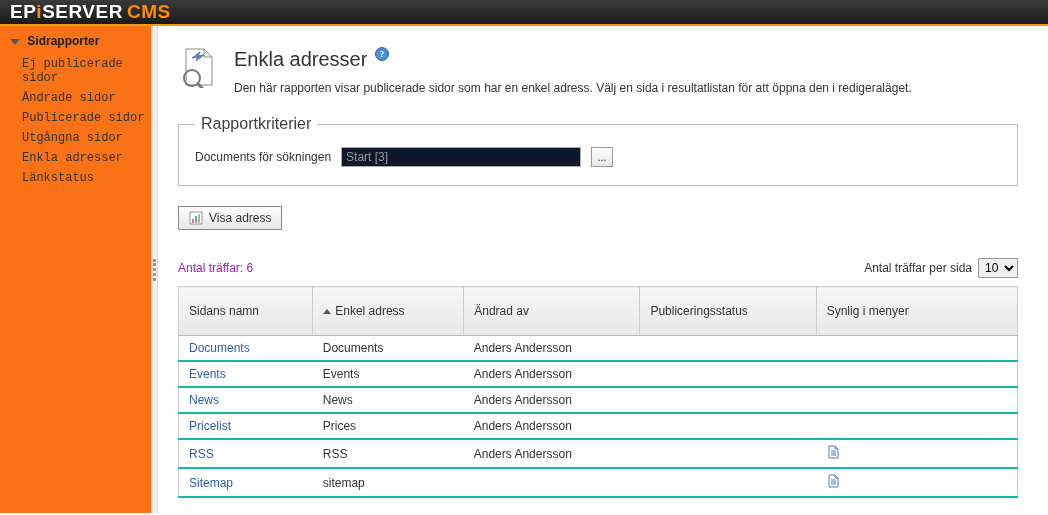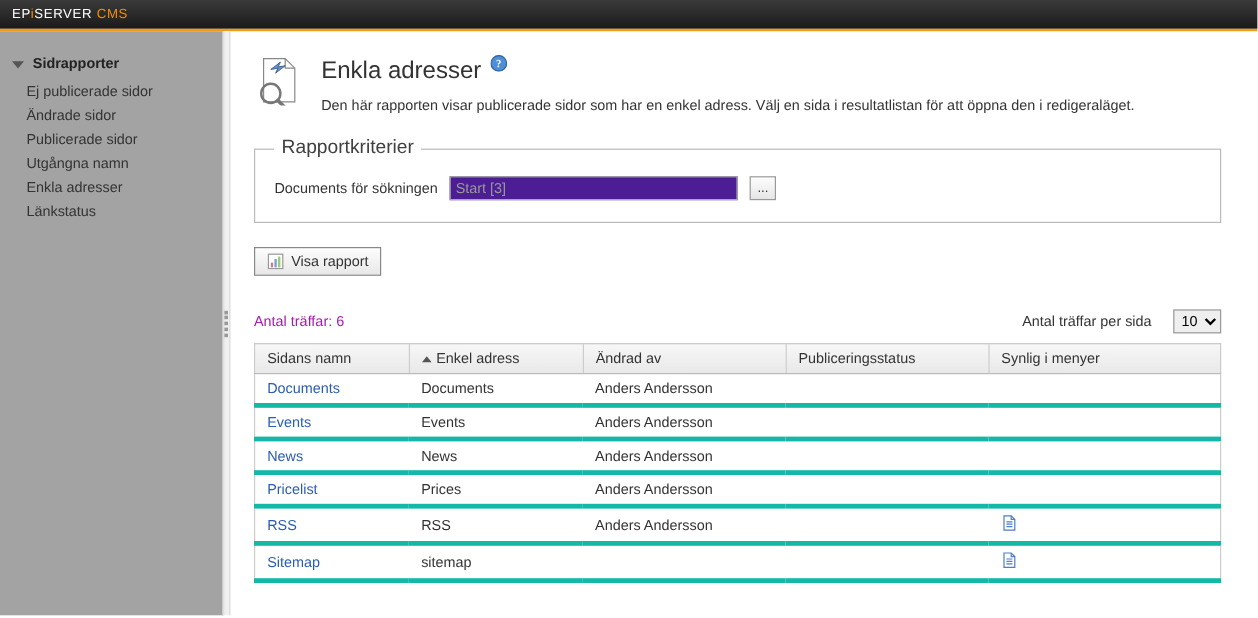--- a/index.html
+++ b/index.html
@@ -12,31 +12,31 @@
   }
   .topbar {
     height: 26px;
     background: linear-gradient(to bottom, #3a3a3a 0%, #1a1a1a 100%);
     border-bottom: 2px solid #f39c12;
     display: flex;
     align-items: center;
     padding: 0 10px;
     color: #fff;
   }
-  .logo { font-weight: normal; letter-spacing: 0.5px; font-size: 11px; }
+  .logo { font-weight: bold; letter-spacing: 0.5px; font-size: 19px; }
   .logo .epi { color: #fff; }
   .logo .i { color: #ff8c00; font-style: normal; }
   .logo .server { color: #fff; }
   .logo .cms { color: #ff8c00; margin-left: 4px; }
   .layout { display: flex; height: calc(100vh - 28px); }
   .sidebar {
-    width: 186px;
-    background: #a3a3a3;
+    width: 152px;
+    background: #f97316;
     border-right: 1px solid #ccc;
-    padding: 16px 0;
+    padding: 4px 0;
     position: relative;
   }
   .side-header {
     padding: 4px 12px 6px 10px;
     font-weight: bold;
     color: #222;
     cursor: pointer;
   }
   .side-header .arrow {
     display: inline-block;
@@ -45,20 +45,21 @@
     border-right: 5px solid transparent;
     border-top: 6px solid #555;
     margin-right: 4px;
     vertical-align: middle;
   }
   .side-items { padding: 0 0 0 22px; }
   .side-item {
     padding: 3px 0;
     color: #333;
     cursor: pointer;
+    font-family: Liberation Mono, monospace;
   }
   .splitter {
     width: 6px;
     background: #f0f0f0;
     border-left: 1px solid #ddd;
     border-right: 1px solid #ddd;
     position: relative;
     cursor: col-resize;
   }
   .splitter .grip {
@@ -112,21 +113,21 @@
     padding: 0 6px;
     color: #404040;
     font-size: 16px;
   }
   .criteria-row { display: flex; align-items: center; gap: 10px; }
   .criteria-row label { color: #333; }
   .criteria-row input[type=text] {
     width: 240px;
     height: 20px;
     border: 1px solid #aaa;
-    background: #4c1d95;
+    background: #0f172a;
     color: #999;
     padding: 1px 4px;
     font-family: inherit;
     font-size: 12px;
   }
   .browse-btn {
     height: 20px; width: 22px;
     border: 1px solid #999;
     background: linear-gradient(#fdfdfd,#e6e6e6);
     cursor: pointer;
@@ -149,55 +150,55 @@
     gap: 6px;
   }
   .results-bar {
     display: flex;
     justify-content: space-between;
     align-items: center;
     margin-top: 28px;
     margin-bottom: 8px;
   }
   .hits { color: #a21caf; }
-  .perpage { display: flex; align-items: center; gap: 18px; }
+  .perpage { display: flex; align-items: center; gap: 6px; }
   .perpage select {
     border: 1px solid #999;
     height: 20px;
     font-family: Liberation Sans, sans-serif;
     font-size: 12px;
     padding: 0 2px;
   }
   table.data {
     width: 100%;
     border-collapse: collapse;
     border: 1px solid #ccc;
   }
   table.data th {
     text-align: left;
     font-weight: normal;
     background: linear-gradient(#f7f7f7,#e8e8e8);
     border: 1px solid #ccc;
     border-bottom: 1px solid #bbb;
-    padding: 5px 10px;
+    padding: 17px 10px;
     color: #333;
     cursor: pointer;
   }
   table.data th.sorted { font-weight: normal; }
   .sort-arrow {
     display: inline-block;
     width: 0; height: 0;
     border-left: 4px solid transparent;
     border-right: 4px solid transparent;
     border-bottom: 5px solid #555;
     margin-right: 4px;
     vertical-align: middle;
   }
   table.data td {
-    border-bottom: 4px solid #14b8a6;
+    border-bottom: 2px solid #14b8a6;
     padding: 5px 10px;
     color: #333;
     vertical-align: middle;
   }
   table.data td a { color: #2a5db0; text-decoration: none; cursor: pointer; }
   .doc-icon { display: inline-block; }
   col.c1 { width: 16%; }
   col.c2 { width: 18%; }
   col.c3 { width: 21%; }
   col.c4 { width: 21%; }
@@ -215,21 +216,21 @@
 <div class="layout">
   <aside class="sidebar">
     <div class="side-header">
       <span class="arrow"></span>
       <span>Sidrapporter</span>
     </div>
     <div class="side-items">
       <div class="side-item"><span>Ej publicerade sidor</span></div>
       <div class="side-item"><span>Ändrade sidor</span></div>
       <div class="side-item"><span>Publicerade sidor</span></div>
-      <div class="side-item"><span>Utgångna namn</span></div>
+      <div class="side-item"><span>Utgångna sidor</span></div>
       <div class="side-item"><span>Enkla adresser</span></div>
       <div class="side-item"><span>Länkstatus</span></div>
     </div>
   </aside>
 
   <div class="splitter">
     <div class="grip">
         <span></span>
         <span></span>
         <span></span>
@@ -272,21 +273,21 @@
       </div>
     </fieldset>
 
     <button class="show-report-btn">
       <svg width="14" height="14" viewBox="0 0 14 14">
         <rect x="1" y="1" width="12" height="12" fill="#fff" stroke="#999"></rect>
         <rect x="3" y="8" width="2" height="4" fill="#c97b9e"></rect>
         <rect x="6" y="5" width="2" height="7" fill="#7ba5c9"></rect>
         <rect x="9" y="3" width="2" height="9" fill="#a0c97b"></rect>
       </svg>
-      <span>Visa rapport</span>
+      <span>Visa adress</span>
     </button>
 
     <div class="results-bar">
       <div class="hits">
         <span>Antal träffar:</span>
         <span>6</span>
       </div>
       <div class="perpage">
         <span>Antal träffar per sida</span>
         <select>

